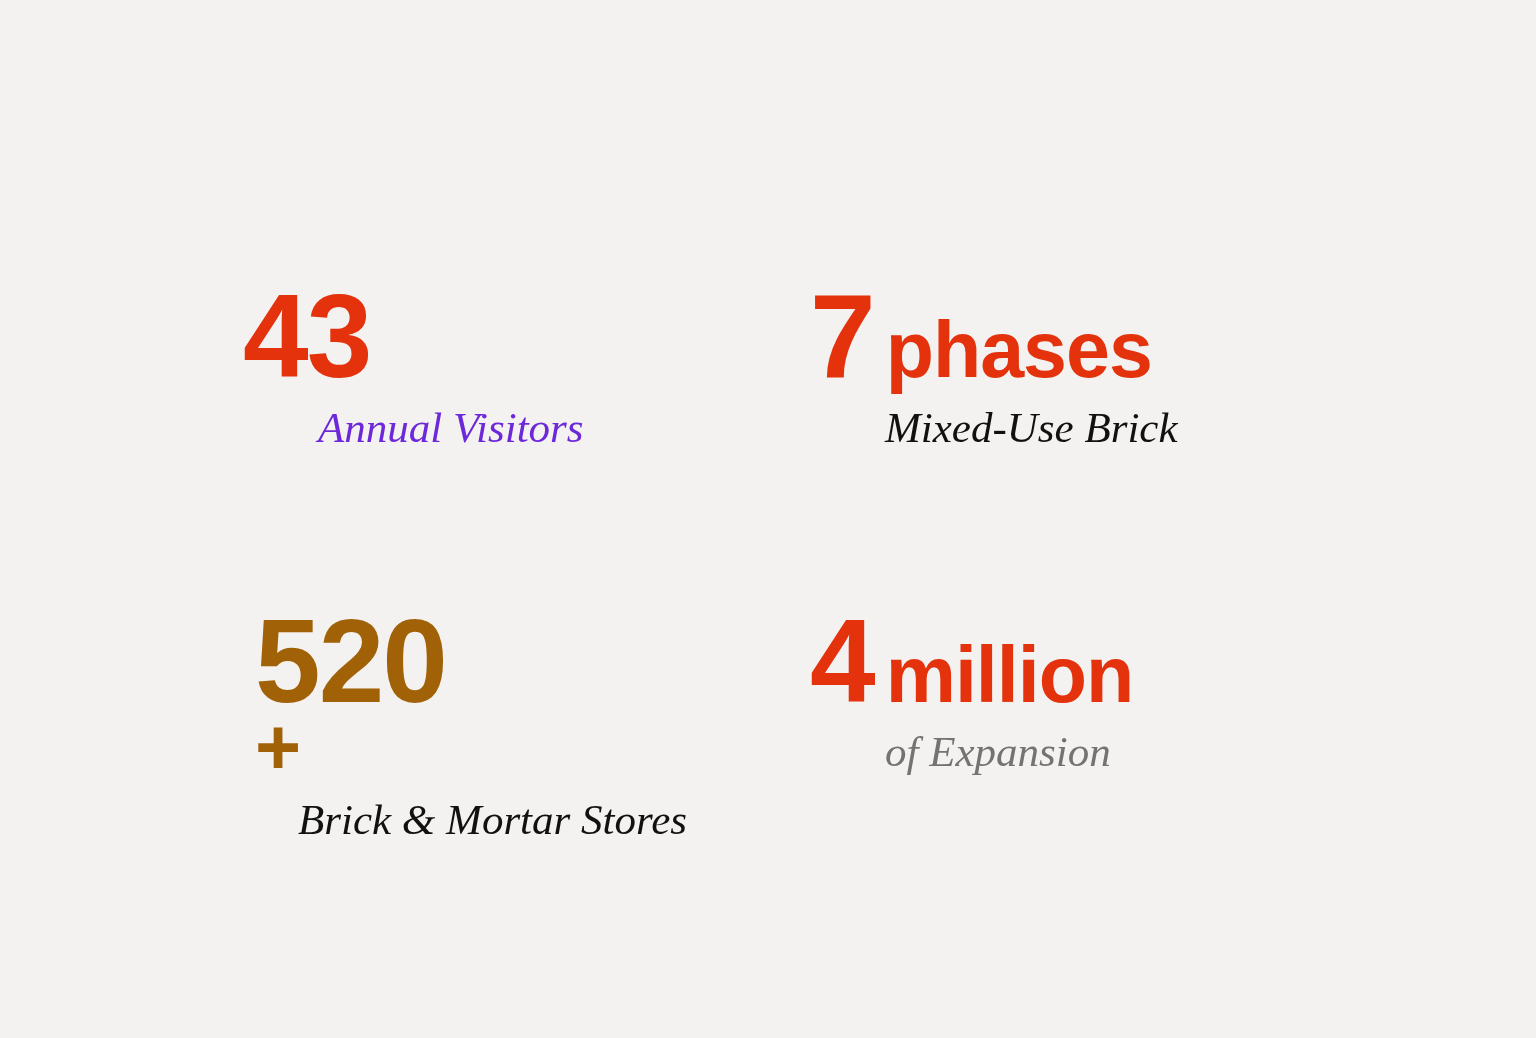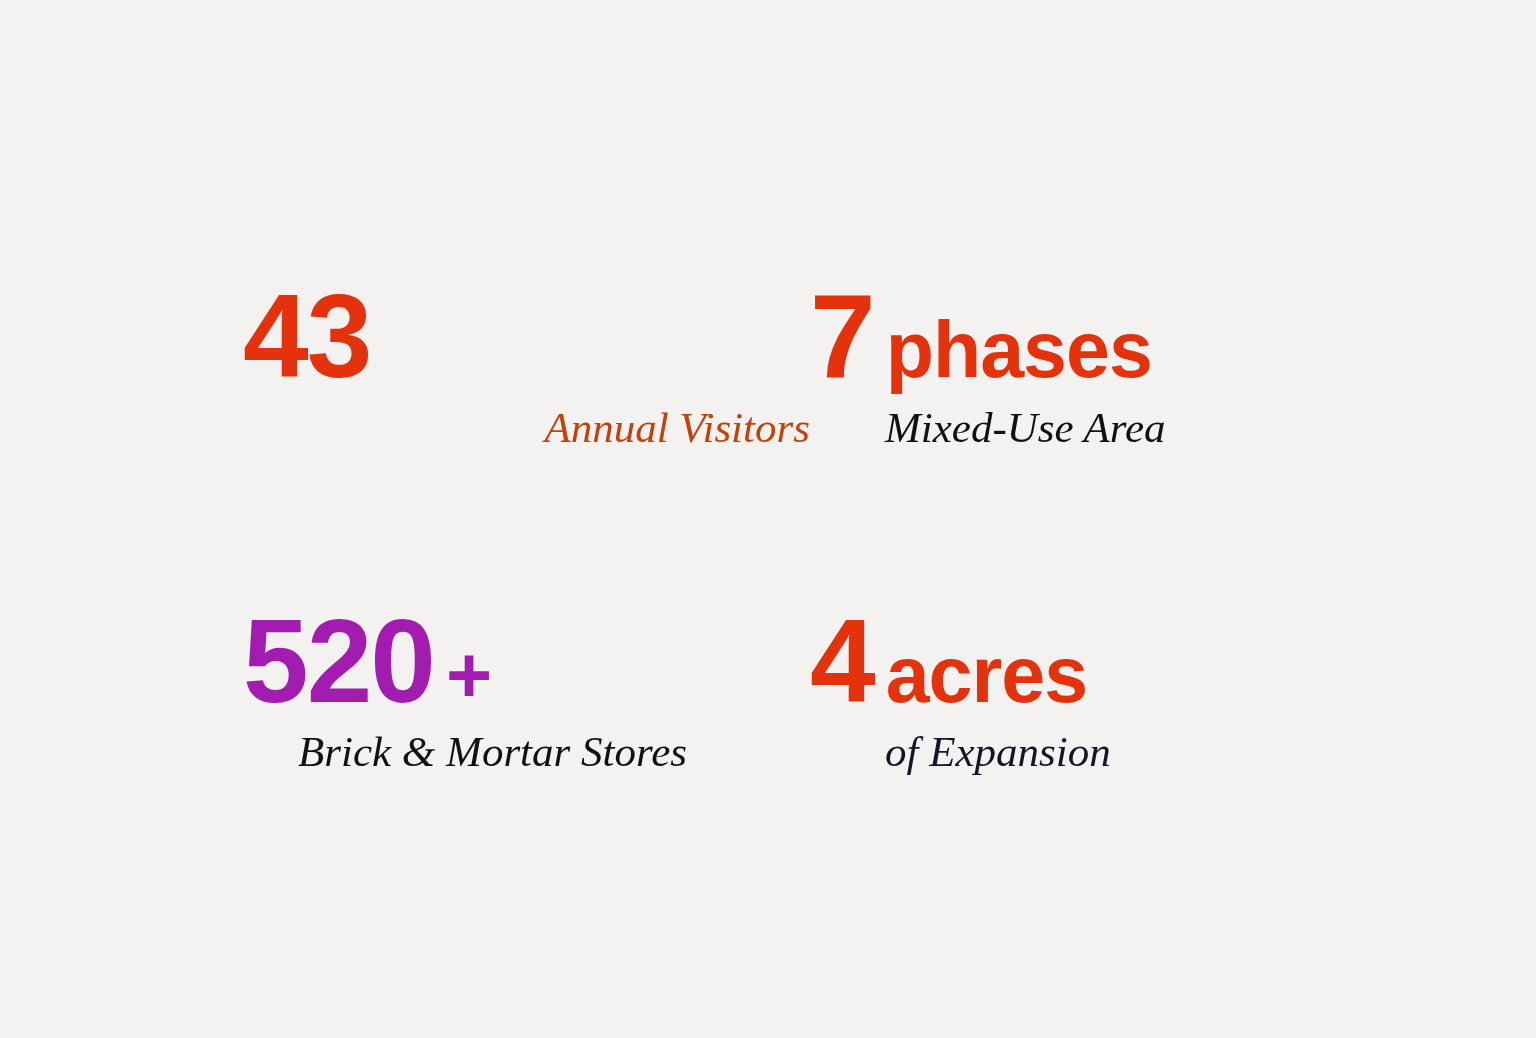--- a/index.html
+++ b/index.html
@@ -89,41 +89,41 @@
 <body style="background: rgb(244, 242, 240);">
 
 <div id="stats-board" style="background: rgb(244, 242, 240);">
 
   <div id="stats-grid">
 
     <div class="stat-cell cell-visitors">
       <div class="stat-value-line" style="color: rgb(228, 50, 13);">
         <span class="stat-number">43</span>
       </div>
-      <div class="stat-label" style="color: #c2410c; text-align: right;">Annual Visitors</div>
+      <div class="stat-label" style="color: #6d28d9;">Annual Visitors</div>
     </div>
 
     <div class="stat-cell cell-area">
       <div class="stat-value-line" style="color: rgb(228, 50, 13);">
         <span class="stat-number">7</span>
         <span class="stat-unit">phases</span>
       </div>
-      <div class="stat-label" style="color: rgb(17, 17, 17);">Mixed-Use Area</div>
+      <div class="stat-label" style="color: rgb(17, 17, 17);">Mixed-Use Brick</div>
     </div>
 
     <div class="stat-cell cell-stores stats-row-2">
-      <div class="stat-value-line" style="color: #a21caf;">
+      <div class="stat-value-line" style="color: #a16207; flex-direction: column;">
         <span class="stat-number">520</span>
         <span class="stat-unit">+</span>
       </div>
       <div class="stat-label" style="color: rgb(17, 17, 17);">Brick &amp; Mortar Stores</div>
     </div>
 
     <div class="stat-cell cell-phases stats-row-2">
       <div class="stat-value-line" style="color: rgb(228, 50, 13);">
         <span class="stat-number">4</span>
-        <span class="stat-unit">acres</span>
+        <span class="stat-unit">million</span>
       </div>
-      <div class="stat-label" style="color: #0f172a;">of Expansion</div>
+      <div class="stat-label" style="color: #737373;">of Expansion</div>
     </div>
 
   </div>
 </div>
 
 </body></html>

